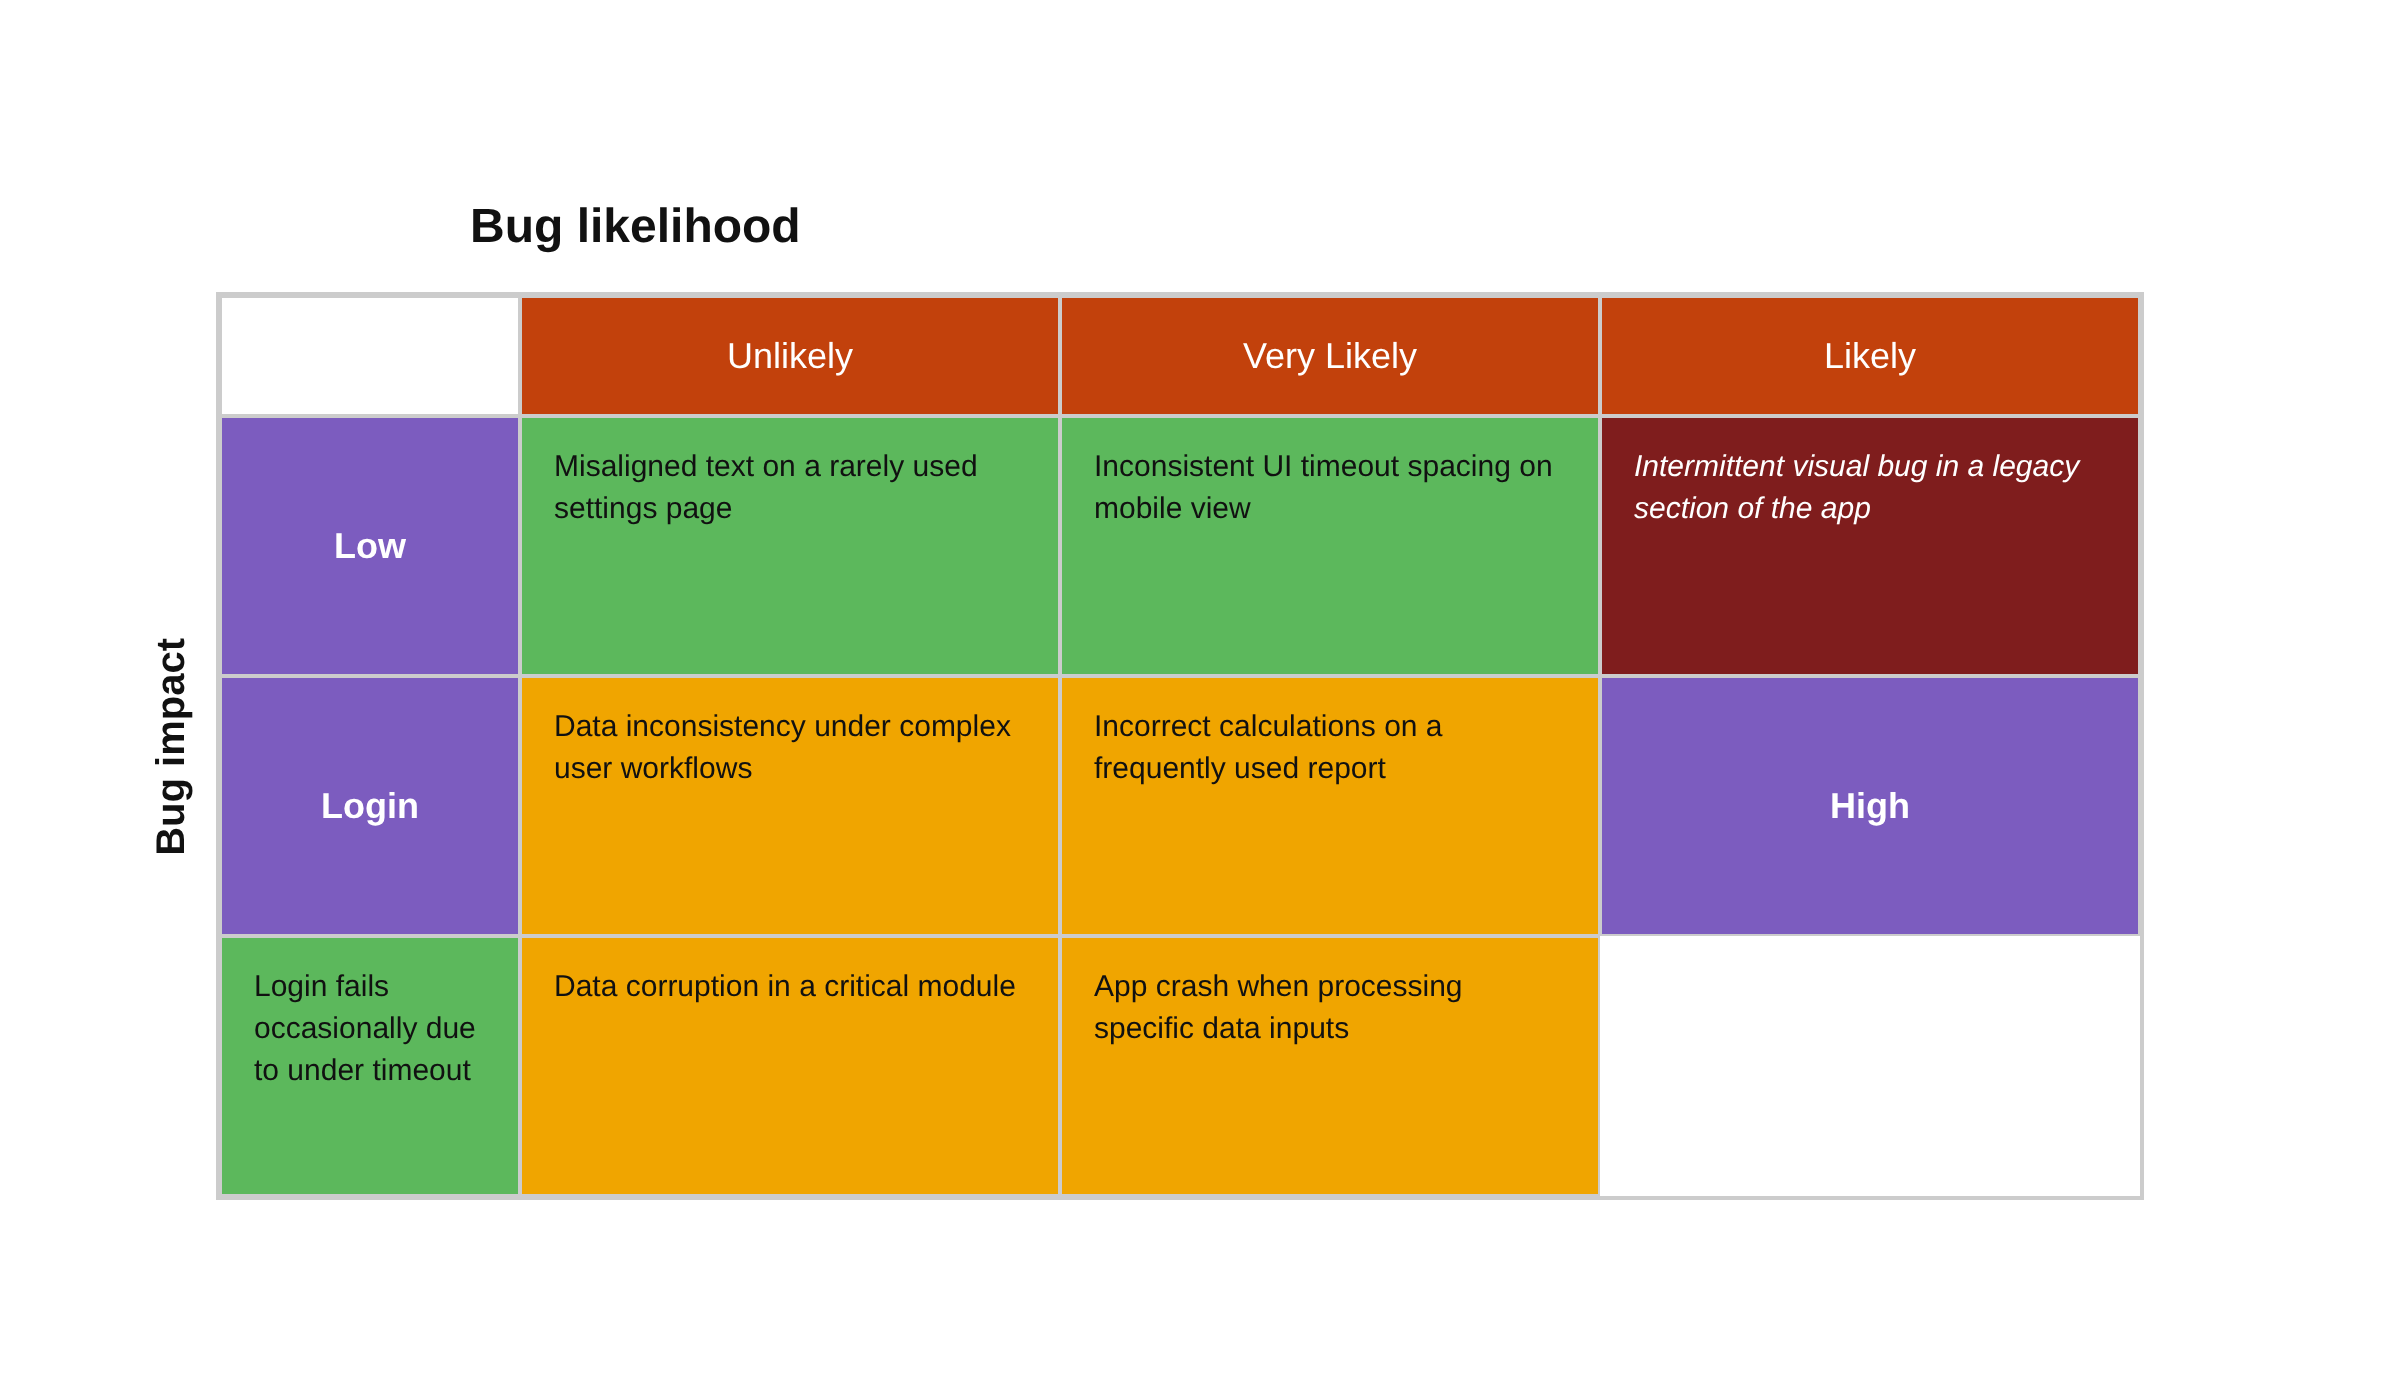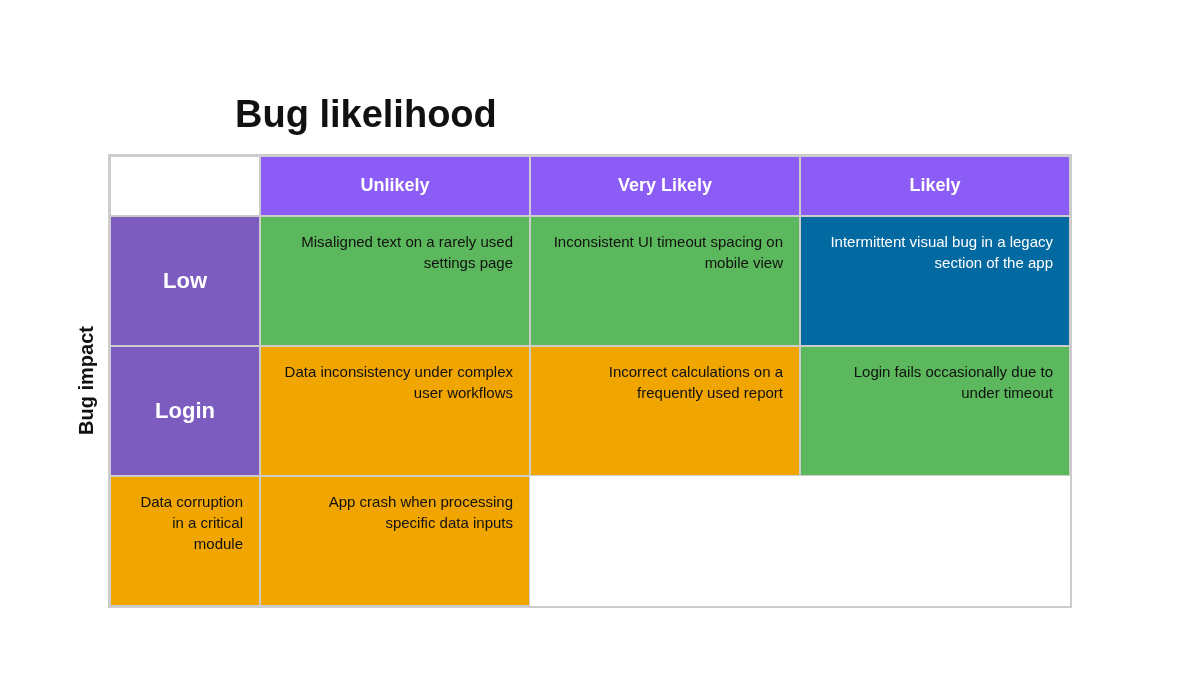--- a/index.html
+++ b/index.html
@@ -13,21 +13,21 @@
       justify-content: center;
       overflow: hidden;
     }
     .chart-container {
       display: flex;
       flex-direction: column;
       align-items: center;
       width: 1050px;
     }
     .chart-title {
-      font-size: 38px;
+      font-size: 24px;
       font-weight: 900;
       color: #111111;
       margin-bottom: 18px;
       align-self: flex-start;
       margin-left: 160px;
     }
     .chart-body {
       display: flex;
       flex-direction: row;
       align-items: center;
@@ -47,55 +47,54 @@
       grid-template-columns: 150px 270px 270px 270px;
       grid-template-rows: 60px 130px 130px 130px;
       border: 2px solid #cccccc;
     }
     
     .header-empty {
       background: #ffffff;
       border: 1px solid #cccccc;
     }
     .header-cell {
-      background: #8b5cf6;
+      background: #c2410c;
       color: #ffffff;
-      font-weight: 700;
+      font-weight: 400;
       font-size: 18px;
       display: flex;
       align-items: center;
       justify-content: center;
       border: 1px solid #cccccc;
     }
     
     .row-label {
       background: #7c5cbf;
       color: #ffffff;
       font-weight: 700;
-      font-size: 22px;
+      font-size: 18px;
       display: flex;
       align-items: center;
       justify-content: center;
       border: 1px solid #cccccc;
     }
     
     .cell {
       padding: 14px 16px;
       font-size: 15px;
       font-weight: 400;
       color: #111111;
       display: flex;
       align-items: flex-start;
       border: 1px solid #cccccc;
       line-height: 1.4;
-      text-align: right;
     }
     .green { background: #5cb85c; }
     .orange { background: #f0a500; }
-    .red { background: #0369a1; color: #ffffff; }
+    .red { background: #7f1d1d; color: #ffffff; font-style: italic; }
   </style>
 </head>
 <body>
 
 <div class="chart-container">
   <div class="chart-title">Bug likelihood</div>
   <div class="chart-body">
     <div class="y-axis-label">Bug impact</div>
     <div class="grid">
 
@@ -106,18 +105,19 @@
 
       <div class="row-label">Low</div>
       <div class="cell green">Misaligned text on a rarely used settings page</div>
       <div class="cell green">Inconsistent UI timeout spacing on mobile view</div>
       <div class="cell red">Intermittent visual bug in a legacy section of the app</div>
 
       <div class="row-label">Login</div>
       <div class="cell orange">Data inconsistency under complex user workflows</div>
       <div class="cell orange">Incorrect calculations on a frequently used report</div>
 
+      <div class="row-label">High</div>
       <div class="cell green">Login fails occasionally due to under timeout</div>
       <div class="cell orange">Data corruption in a critical module</div>
       <div class="cell orange">App crash when processing specific data inputs</div>
     </div>
   </div>
 </div>
 
 </body></html>

